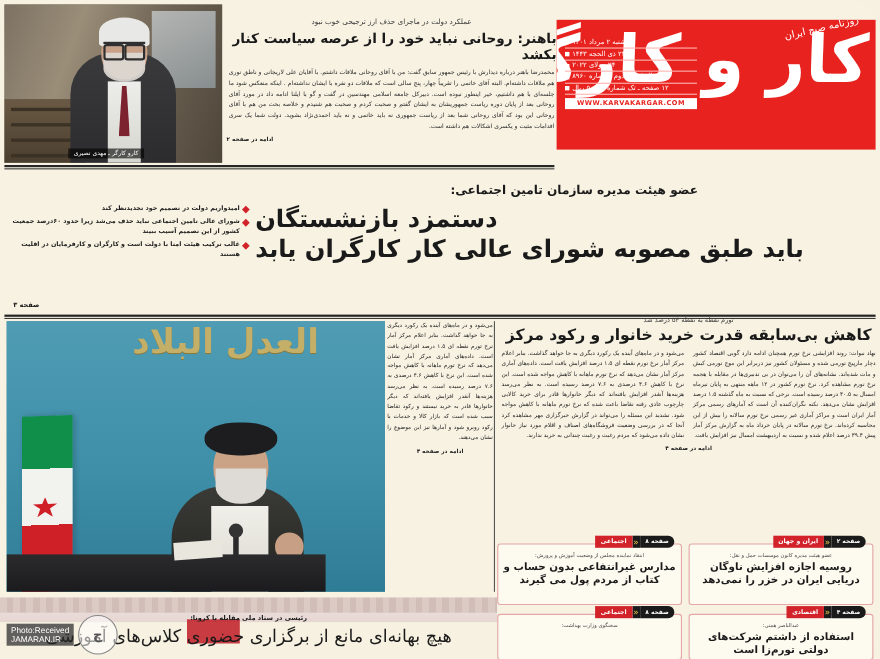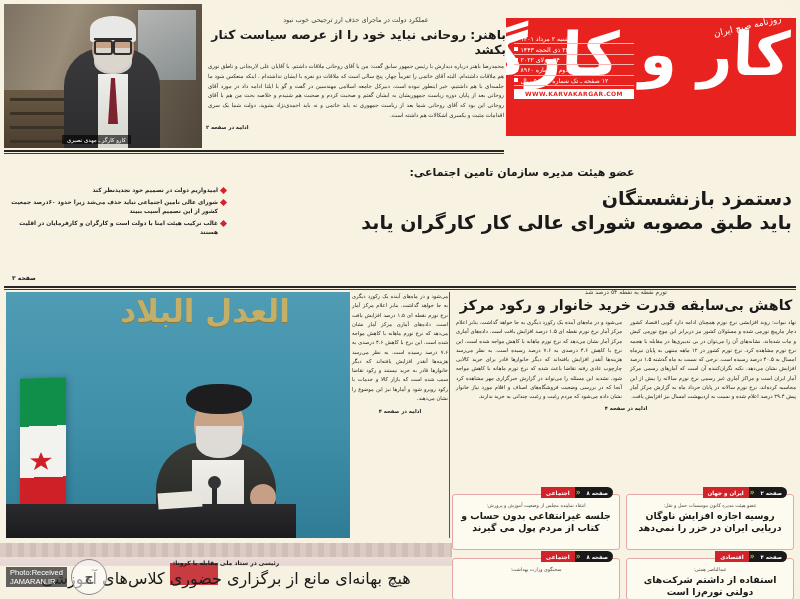--- a/index.html
+++ b/index.html
@@ -73,21 +73,21 @@
 
   
   .hr-thick{position:absolute;height:2px;background:#262626;}
   .hr-thin{position:absolute;height:1px;background:#3a3a3a;}
 
   
   #lead{position:absolute;right:4px;top:166px;width:792px;height:128px;}
   #lead-kicker{position:absolute;right:4px;top:0;width:540px;font-size:11px;font-weight:bold;
     text-align:center;color:#1a1a1a;}
   #lead-h{position:absolute;right:4px;top:20px;width:560px;}
-  #lead-h div{font-size:19px;font-weight:bold;line-height:1.28;text-align:right;letter-spacing:-.6px;}
+  #lead-h div{font-size:22px;font-weight:bold;line-height:1.28;text-align:left;letter-spacing:-.6px;}
   #lead-bullets{position:absolute;left:4px;top:4px;width:218px;}
   #lead-bullets li{list-style:none;display:flex;gap:3px;align-items:flex-start;margin-bottom:3.5px;}
   #lead-bullets li .dia{flex:none;width:5px;height:5px;background:#d2232a;margin-top:2px;
     transform:rotate(45deg);}
   #lead-bullets li span{font-size:5.8px;line-height:1.5;color:#1f1f1f;font-weight:bold;}
   #lead-page{position:absolute;left:8px;top:108px;font-size:6px;font-weight:bold;}
 
   
   #main-photo{position:absolute;left:6px;top:292px;width:344px;height:246px;overflow:hidden;
     background:#3f8ba5;}
@@ -295,21 +295,21 @@
     <div class="tz-h">روسیه اجازه افزایش ناوگان دریایی ایران در خزر را نمی‌دهد</div>
   </div>
 
   <div class="teaser rtl" style="right:180px;top:494px">
     <div class="tz-tab">
       <span class="tz-pg">صفحه ۸</span>
       <span class="tz-chev">«</span>
       <span class="tz-cat">اجتماعی</span>
     </div>
     <div class="tz-sub">انتقاد نماینده مجلس از وضعیت آموزش و پرورش:</div>
-    <div class="tz-h">جلسه غیرانتفاعی بدون حساب و کتاب از مردم پول می گیرند</div>
+    <div class="tz-h">مدارس غیرانتفاعی بدون حساب و کتاب از مردم پول می گیرند</div>
   </div>
 
   <div class="teaser rtl" style="right:6px;top:558px;height:40px">
     <div class="tz-tab">
       <span class="tz-pg">صفحه ۴</span>
       <span class="tz-chev">«</span>
       <span class="tz-cat">اقتصادی</span>
     </div>
     <div class="tz-sub">عبدالناصر همتی:</div>
     <div class="tz-h">استفاده از داشتم شرکت‌های دولتی تورم‌زا است</div>

